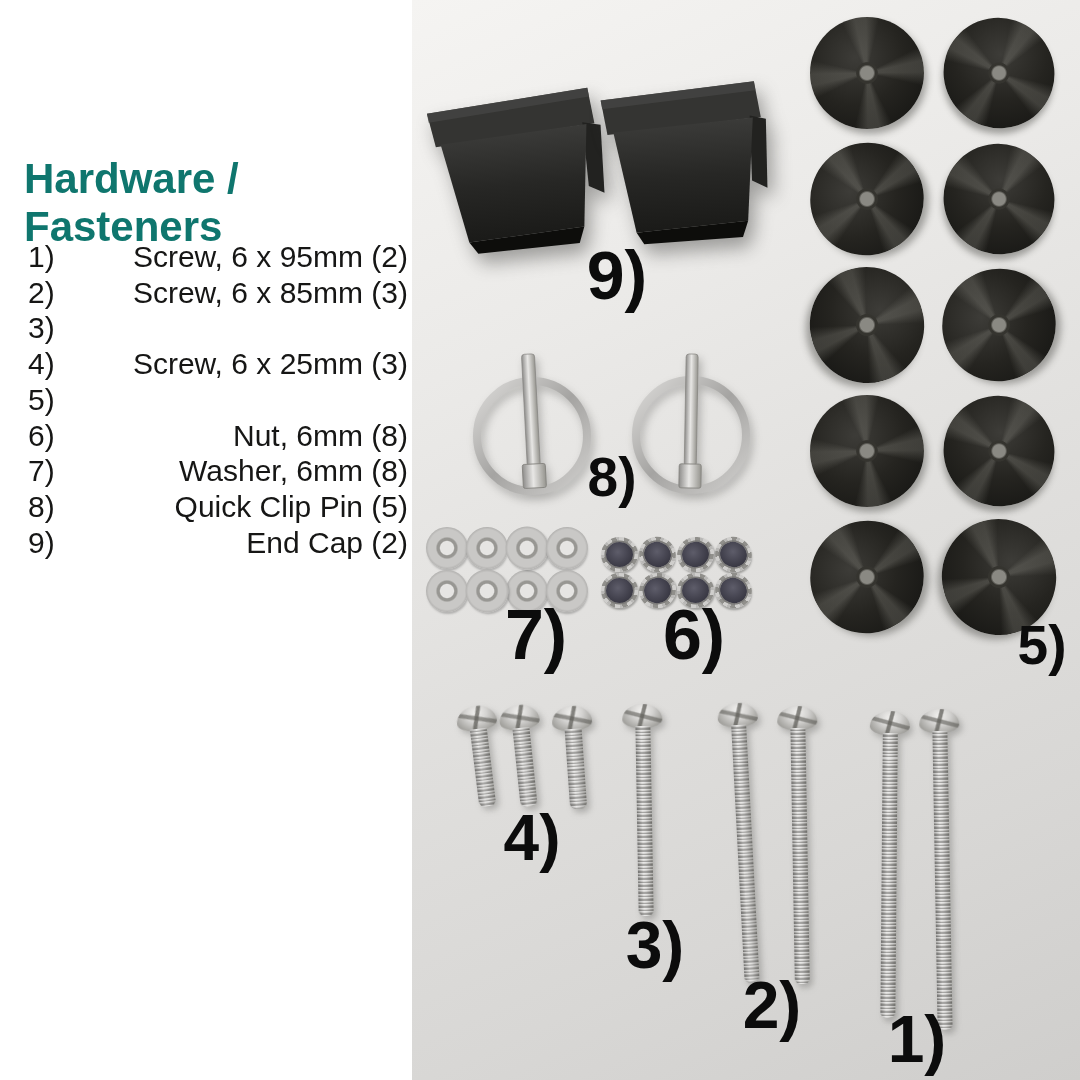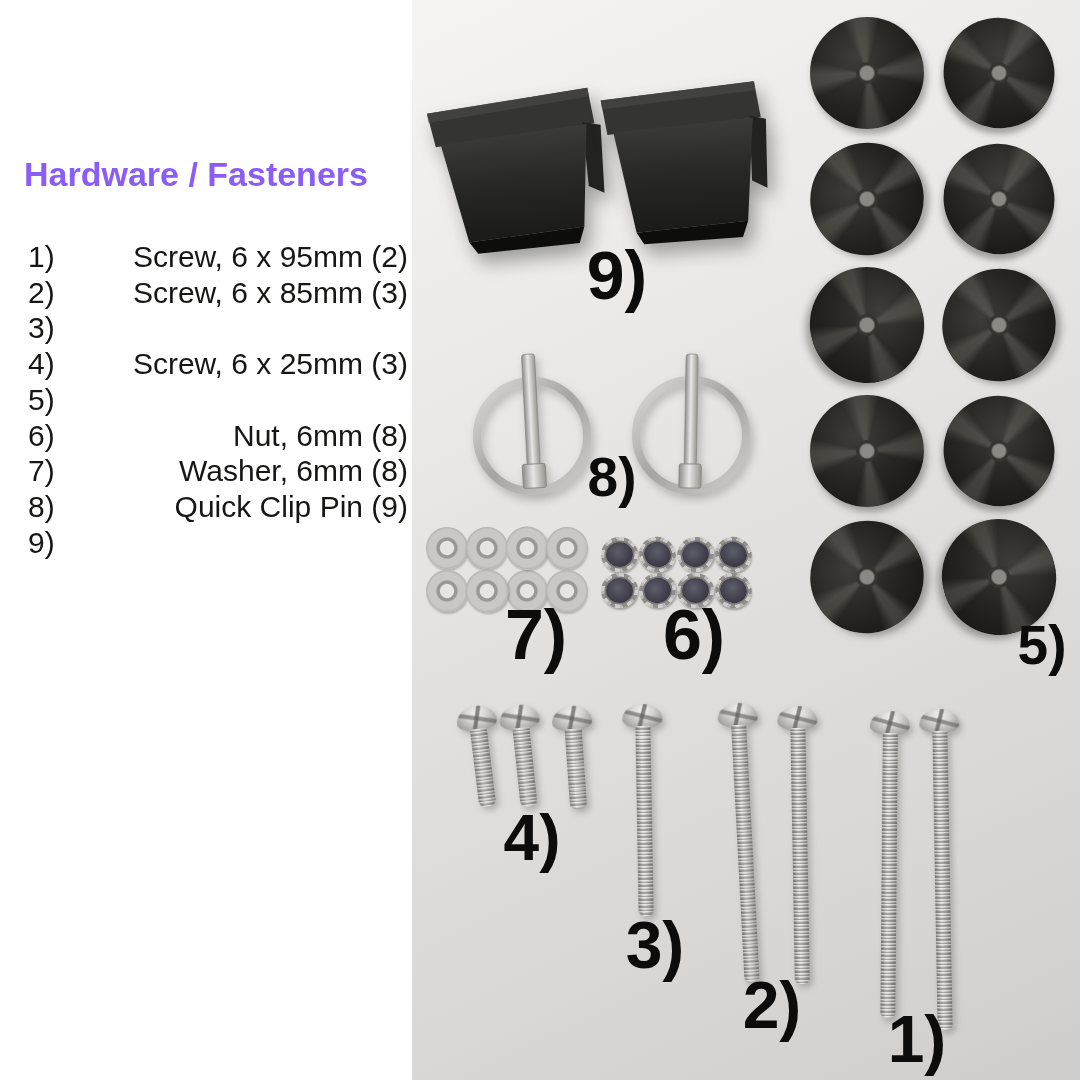--- a/index.html
+++ b/index.html
@@ -6,21 +6,21 @@
   body { font-family: "Liberation Sans", sans-serif; }
   #stage {
     position:relative; width:1080px; height:1080px;
     background:#ffffff; overflow:hidden;
   }
 
   
   #text-panel { position:absolute; left:0; top:0; width:412px; height:1080px; background:#ffffff; }
   #title {
     position:absolute; left:24px; top:155px; width:380px;
-    font-size:34px; font-weight:bold; color:#8b5cf6; letter-spacing:0;
+    font-size:42px; font-weight:bold; color:#0f766e; letter-spacing:0;
   }
   #parts-list { position:absolute; left:28px; top:239px; width:380px; }
   .list-row { display:flex; font-size:30px; color:#161615; line-height:35.7px; }
   .list-num { width:47px; flex:0 0 47px; }
   .list-label { flex:1;text-align:right; }
 
   
   #photo-panel {
     position:absolute; left:412px; top:0; width:668px; height:1080px; overflow:hidden;
     background:linear-gradient(155deg,#f5f4f2 0%, #ebeae8 28%, #e1e0de 52%, #d8d7d5 78%, #cfceccc 100%),#dddcda;
@@ -156,24 +156,25 @@
         <div class="list-row">
           <span class="list-num">6)</span>
           <span class="list-label">Nut, 6mm (8)</span>
         </div>
         <div class="list-row">
           <span class="list-num">7)</span>
           <span class="list-label">Washer, 6mm (8)</span>
         </div>
         <div class="list-row">
           <span class="list-num">8)</span>
-          <span class="list-label">Quick Clip Pin (9)</span>
+          <span class="list-label">Quick Clip Pin (5)</span>
         </div>
         <div class="list-row">
           <span class="list-num">9)</span>
+          <span class="list-label">End Cap (2)</span>
         </div>
       </div>
   </div>
 
   <div id="photo-panel">
 
     <svg class="endcap" style="left:14px; top:78px;" width="186" height="180" viewBox="0 0 186 180">
       <g transform="rotate(-5 93 90)">
         <path d="M6,28 L168,16 L172,52 L12,62 Z" fill="#343432"></path>
         <path d="M6,28 L168,16 L169,25 L7,37 Z" fill="#454543" opacity="0.8"></path>

